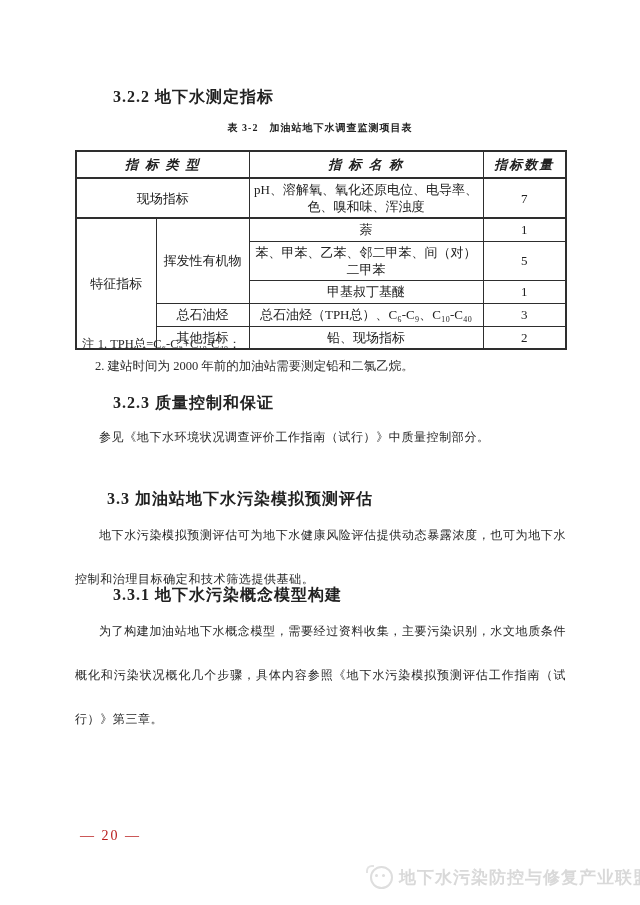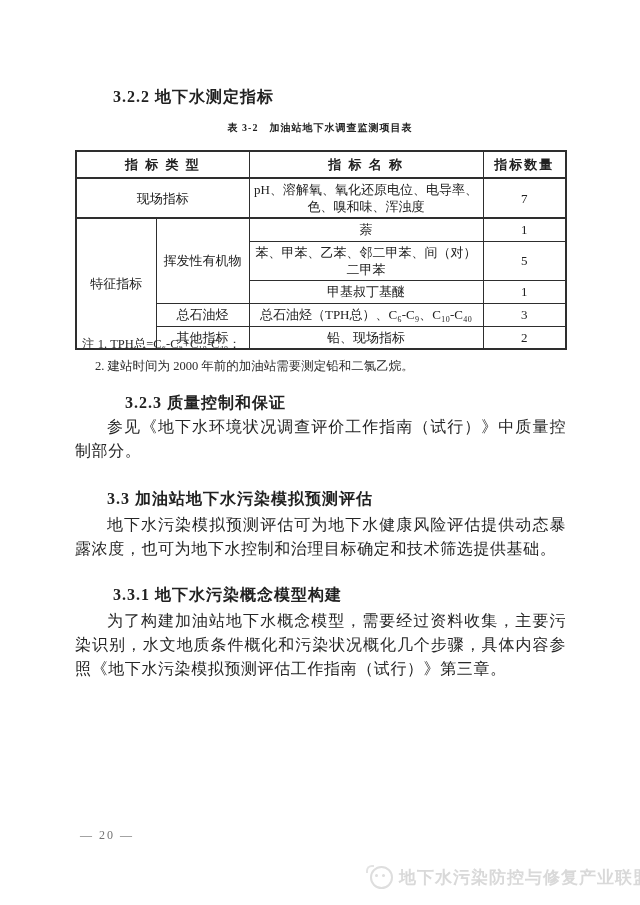--- a/index.html
+++ b/index.html
@@ -11,31 +11,31 @@
   .h-sec{font-size:16px;font-weight:700;letter-spacing:1px;white-space:nowrap;}
   .caption{width:640px;text-align:center;font-size:10px;font-weight:700;letter-spacing:1px;}
   table.t{
     border-collapse:collapse;table-layout:fixed;width:490px;
     font-size:13px;line-height:17px;
   }
   table.t td,table.t th{
     border:1.5px solid #2e2e2e;text-align:center;vertical-align:middle;
     padding:2px 4px;font-weight:400;box-sizing:border-box;
   }
-  table.t th{font-weight:700;letter-spacing:2px;}
+  table.t th{font-weight:700;letter-spacing:2px;font-style:italic;}
   table.t .thick-b{border-bottom-width:2.5px;}
   table.t{border:2px solid #2e2e2e;}
   .notes{font-size:12.5px;line-height:22px;color:#2a2a2a;white-space:nowrap;}
   .note-2{padding-left:13px;}
   .para{
-    width:491px;font-size:16px;line-height:24px;text-align:justify;
+    width:491px;font-size:12px;line-height:44px;text-align:justify;
     text-indent:2em;letter-spacing:0.6px;color:#262626;
     text-justify:inter-ideograph;
   }
-  .pagenum{font-size:12px;letter-spacing:2px;color:#737373;}
+  .pagenum{font-size:14px;letter-spacing:2px;color:#b91c1c;}
   .watermark{
     display:flex;align-items:center;gap:6px;color:#d9d9d9;
     font-size:17px;font-weight:700;letter-spacing:1px;white-space:nowrap;
   }
   .wm-logo{
     width:19px;height:19px;border:2px solid #dedede;border-radius:50%;
     position:relative;flex:0 0 auto;
   }
   .wm-logo::before{
     content:"";position:absolute;left:3px;top:6px;width:3px;height:3px;
@@ -98,21 +98,21 @@
         <td>2</td>
       </tr>
     </tbody>
   </table>
 
   <div class="abs notes" style="left:82px;top:333px;">
     <div>注 1. TPH总=C₆-C₉+C₁₀-C₄₀；</div>
     <div class="note-2">2. 建站时间为 2000 年前的加油站需要测定铅和二氯乙烷。</div>
   </div>
 
-  <div class="abs h-sec" style="left:113px;top:393px;margin-left:12px;">3.2.3 质量控制和保证</div>
+  <div class="abs h-sec" style="left:113px;top:393px;">3.2.3 质量控制和保证</div>
   <div class="abs para" style="left:75px;top:415px;">参见《地下水环境状况调查评价工作指南（试行）》中质量控制部分。</div>
 
   <div class="abs h-sec" style="left:107px;top:489px;">3.3 加油站地下水污染模拟预测评估</div>
   <div class="abs para" style="left:75px;top:513px;">地下水污染模拟预测评估可为地下水健康风险评估提供动态暴露浓度，也可为地下水控制和治理目标确定和技术筛选提供基础。</div>
 
   <div class="abs h-sec" style="left:113px;top:585px;">3.3.1 地下水污染概念模型构建</div>
   <div class="abs para" style="left:75px;top:609px;">为了构建加油站地下水概念模型，需要经过资料收集，主要污染识别，水文地质条件概化和污染状况概化几个步骤，具体内容参照《地下水污染模拟预测评估工作指南（试行）》第三章。</div>
 
   <div class="abs pagenum" style="left:80px;top:828px;">— 20 —</div>
 

